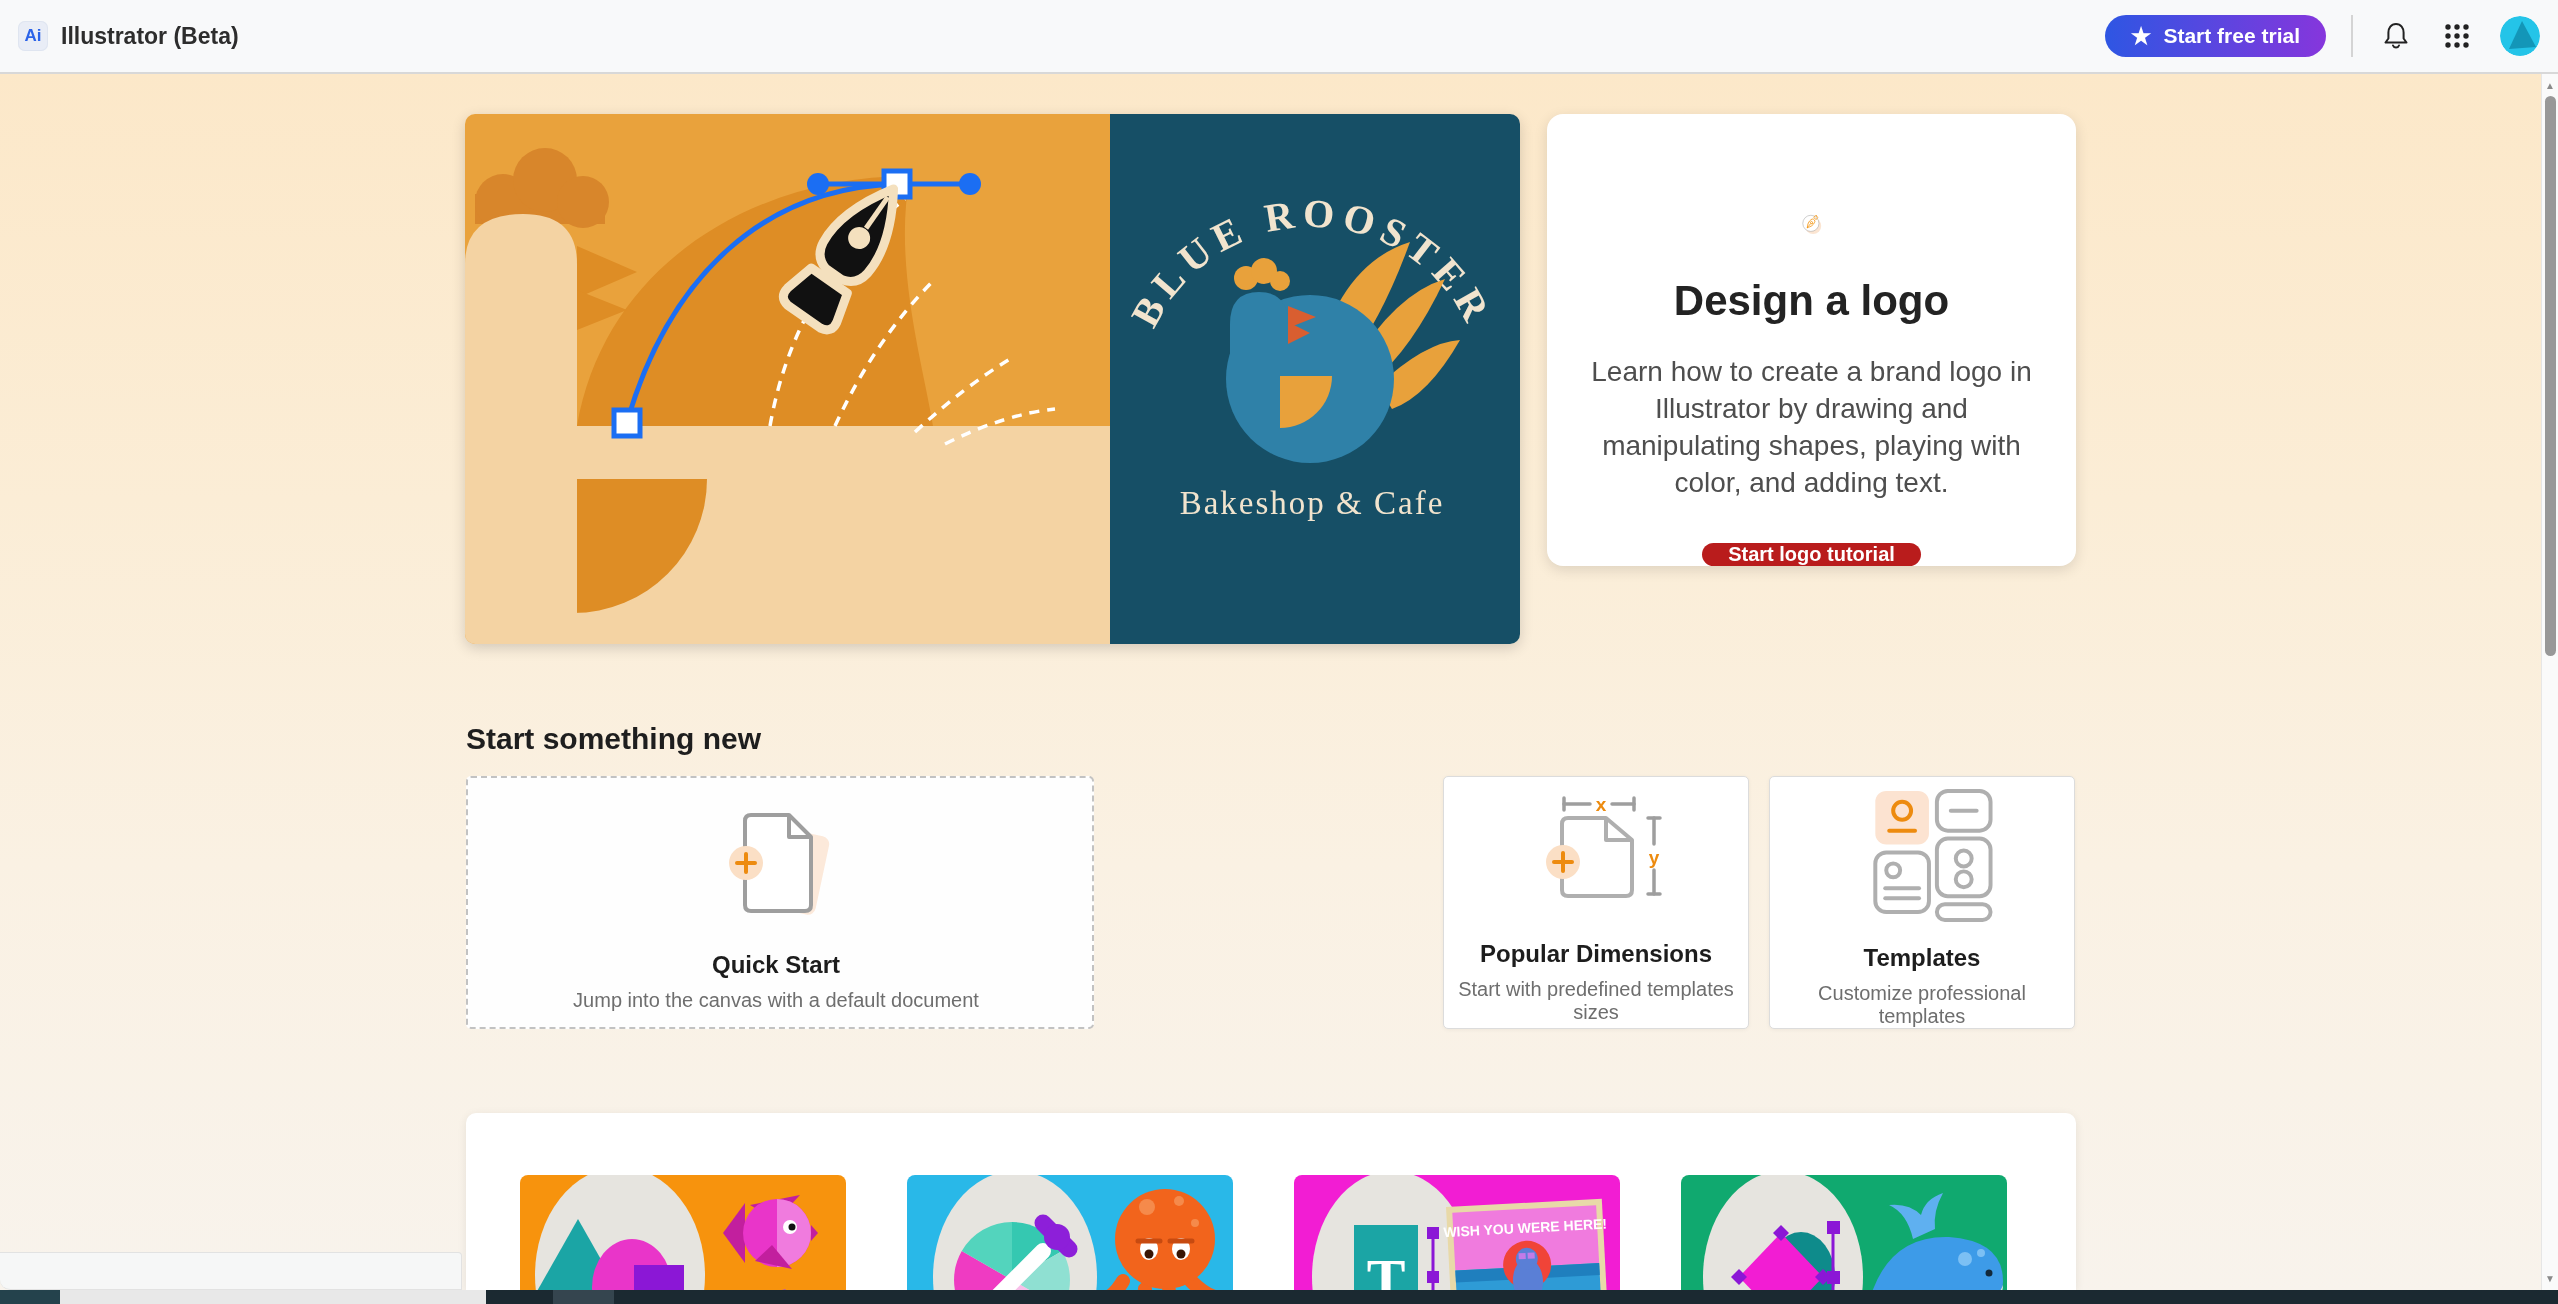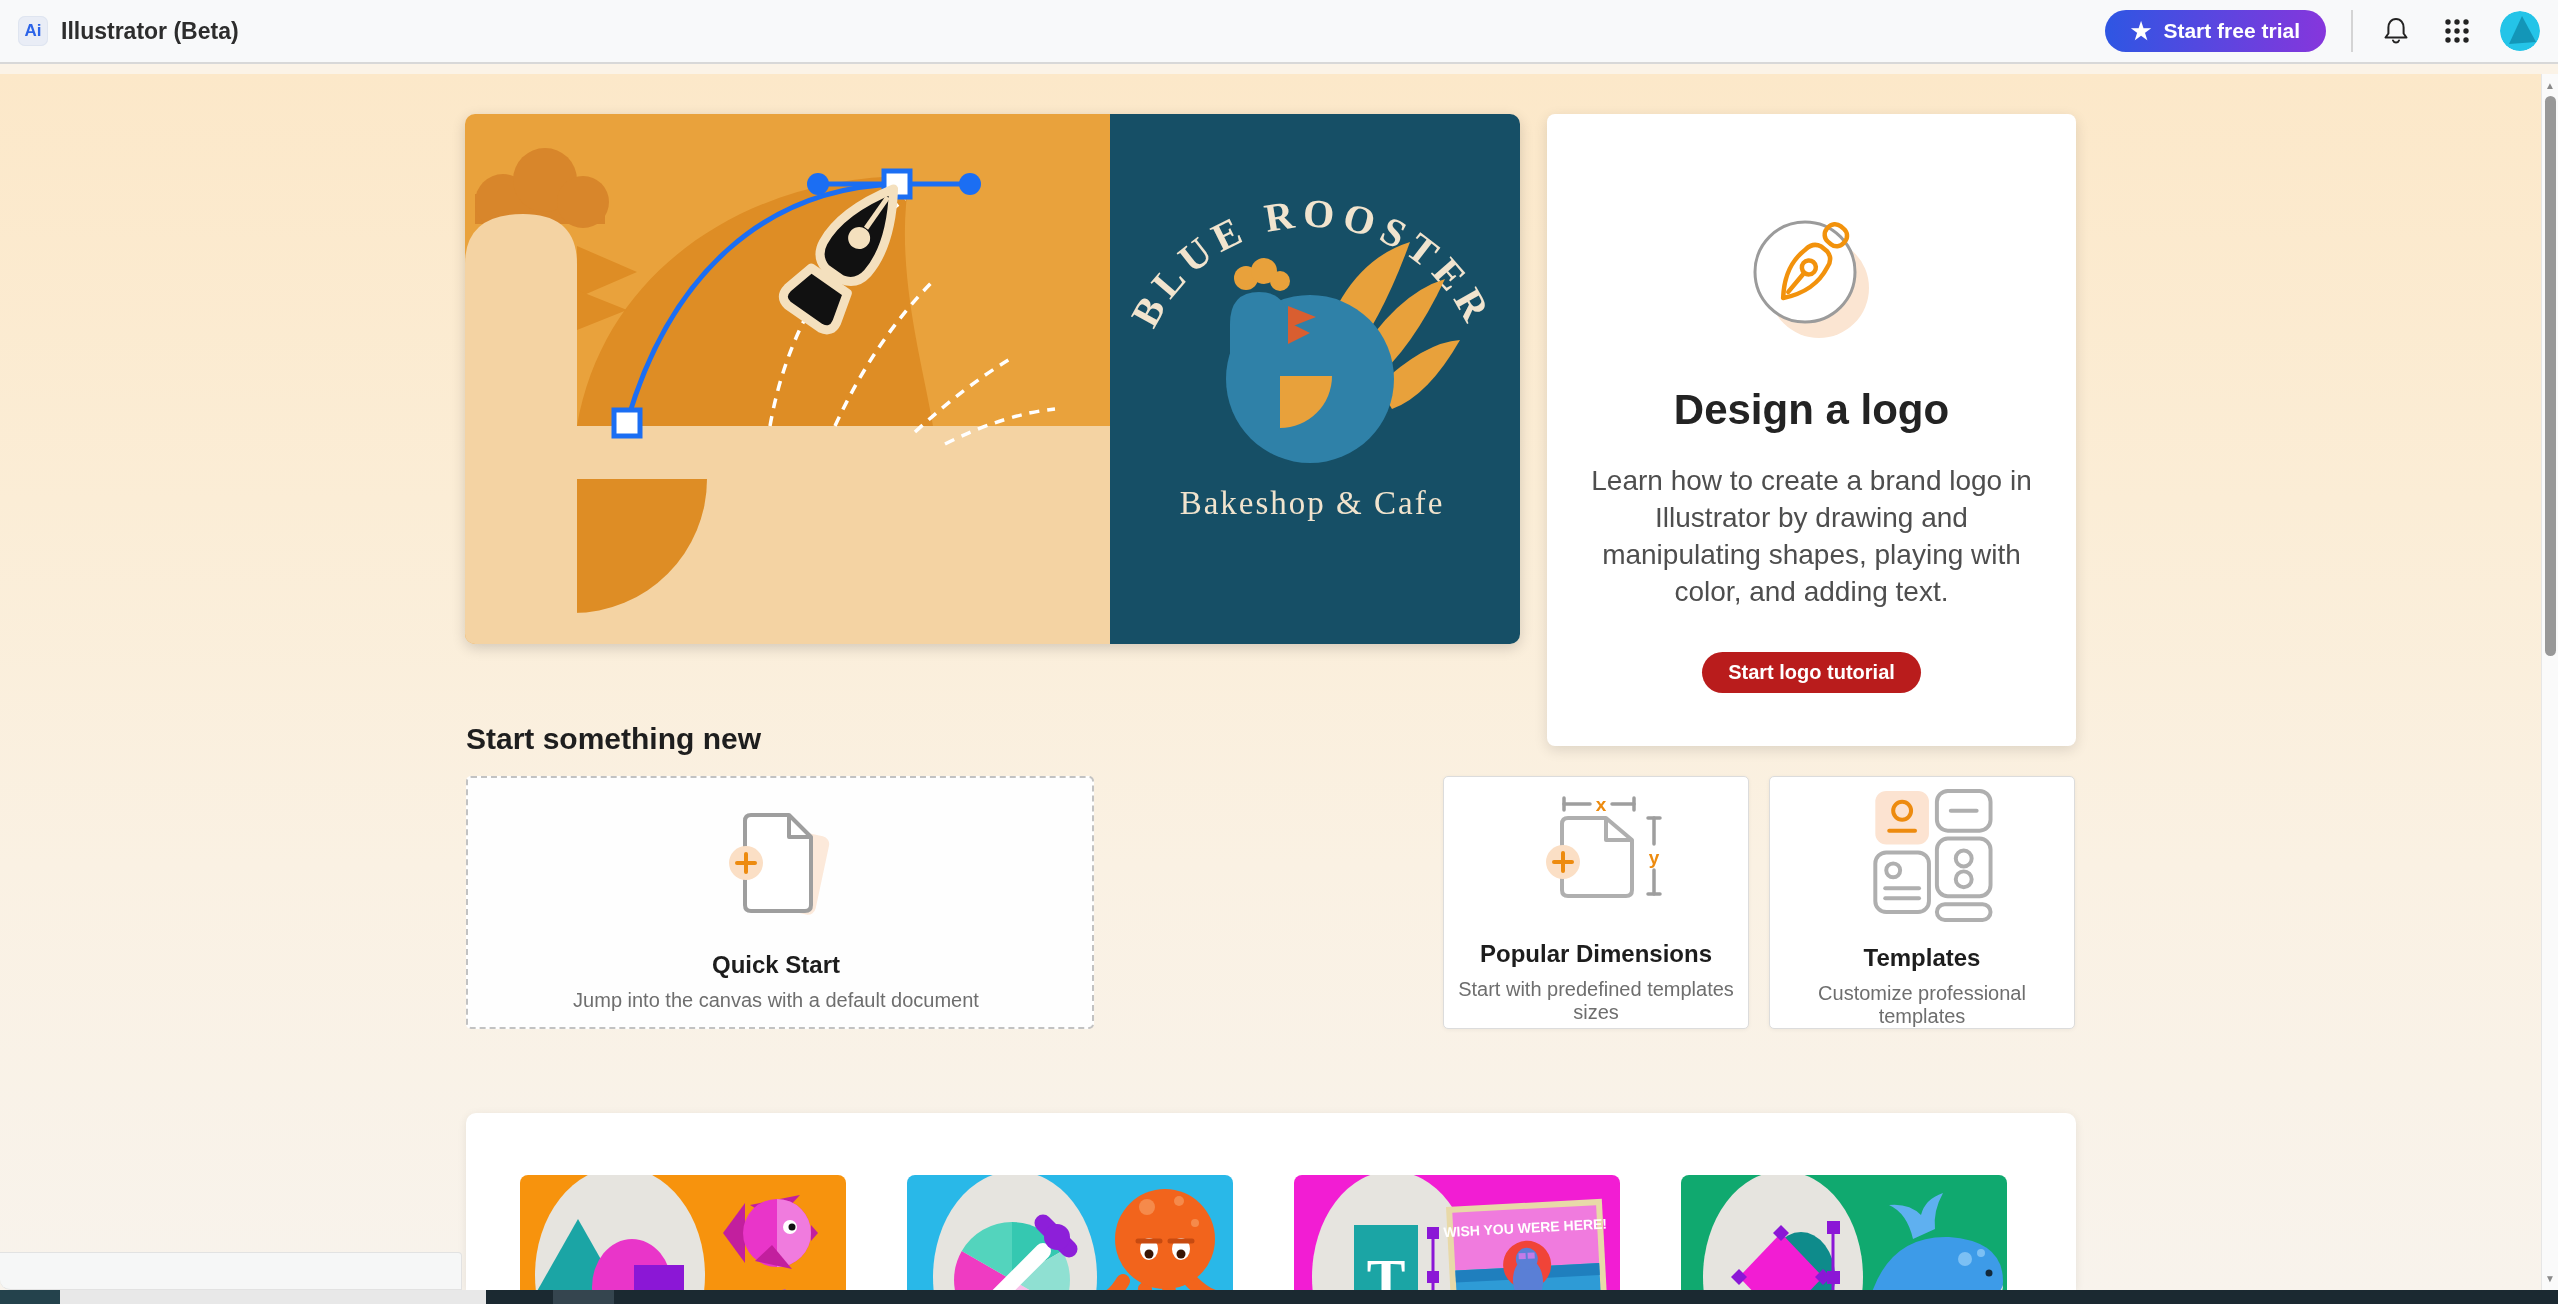--- a/index.html
+++ b/index.html
@@ -1,20 +1,20 @@
 <!DOCTYPE html>
 <html><head>
 <meta charset="utf-8">
 <style>
   * { margin:0; padding:0; box-sizing:border-box; }
   html,body { width:2558px; height:1304px; overflow:hidden; }
   body { font-family:"Liberation Sans", sans-serif; position:relative; background:#FBF3E7; }
 
   
-  .topbar { position:absolute; top:0; left:0; width:2558px; height:64px;
+  .topbar { position:absolute; top:0; left:0; width:2558px; height:74px;
             background:#F8F9FA; border-bottom:2px solid #D8D8D8;
             display:flex; align-items:center; padding:0 18px; z-index:30; }
   .app-logo { width:30px; height:30px; border-radius:7px; background:#E9EDF6;
               color:#2B63E8; font-weight:bold; font-size:17px;
               display:flex; align-items:center; justify-content:center;
               box-shadow:inset 0 0 0 1px #dfe5f0; cursor:pointer; }
   .app-title { margin-left:13px; font-size:23px; font-weight:bold; color:#2D2D2D; }
   .topbar-right { margin-left:auto; display:flex; align-items:center; gap:25px; }
   .trial-btn { height:42px; padding:0 26px; border:none; border-radius:21px;
                background:linear-gradient(90deg,#2E56E3,#8636DC);
@@ -26,22 +26,22 @@
   .avatar { width:40px; height:40px; border-radius:50%; overflow:hidden; cursor:pointer; }
 
   
   .scrollpage { position:absolute; top:74px; left:0; width:2541px; height:1216px;
                 background:linear-gradient(180deg,#FCE8C9 0%,#FBEDD6 35%,#FAF1E3 65%,#F8F3EC 100%); }
 
   .hero-banner { position:absolute; left:465px; top:40px; width:1055px; height:530px;
                  border-radius:10px; overflow:hidden; display:flex; cursor:pointer;
                  box-shadow:0 4px 14px rgba(0,0,0,.16); }
 
-  .design-card { position:absolute; left:1547px; top:40px; width:529px; height:632px;
-                 background:#fff; border-radius:8px; box-shadow:0 4px 14px rgba(0,0,0,.12);
+  .design-card { position:absolute; left:1547px; top:40px; width:529px; height:452px;
+                 background:#fff; border-radius:16px; box-shadow:0 4px 14px rgba(0,0,0,.12);
                  display:flex; flex-direction:column; align-items:center; text-align:center;
                  padding:100px 30px 0 30px; }
   .design-card h2 { font-size:42px; font-weight:bold; color:#232323; margin-top:42px; }
   .design-card p { font-size:28px; color:#4E4E4E; line-height:37px; margin-top:28px; width:470px; }
   .tutorial-btn { margin-top:42px; height:41px; padding:0 26px; border:none; border-radius:21px;
                   background:#b91c1c; color:#fff; font-size:20px; font-weight:bold;
                   font-family:Liberation Sans, sans-serif; cursor:pointer; }
 
   .section-heading { position:absolute; left:466px; top:648px; font-size:30px; font-weight:bold; color:#1E1E1E; }
 

